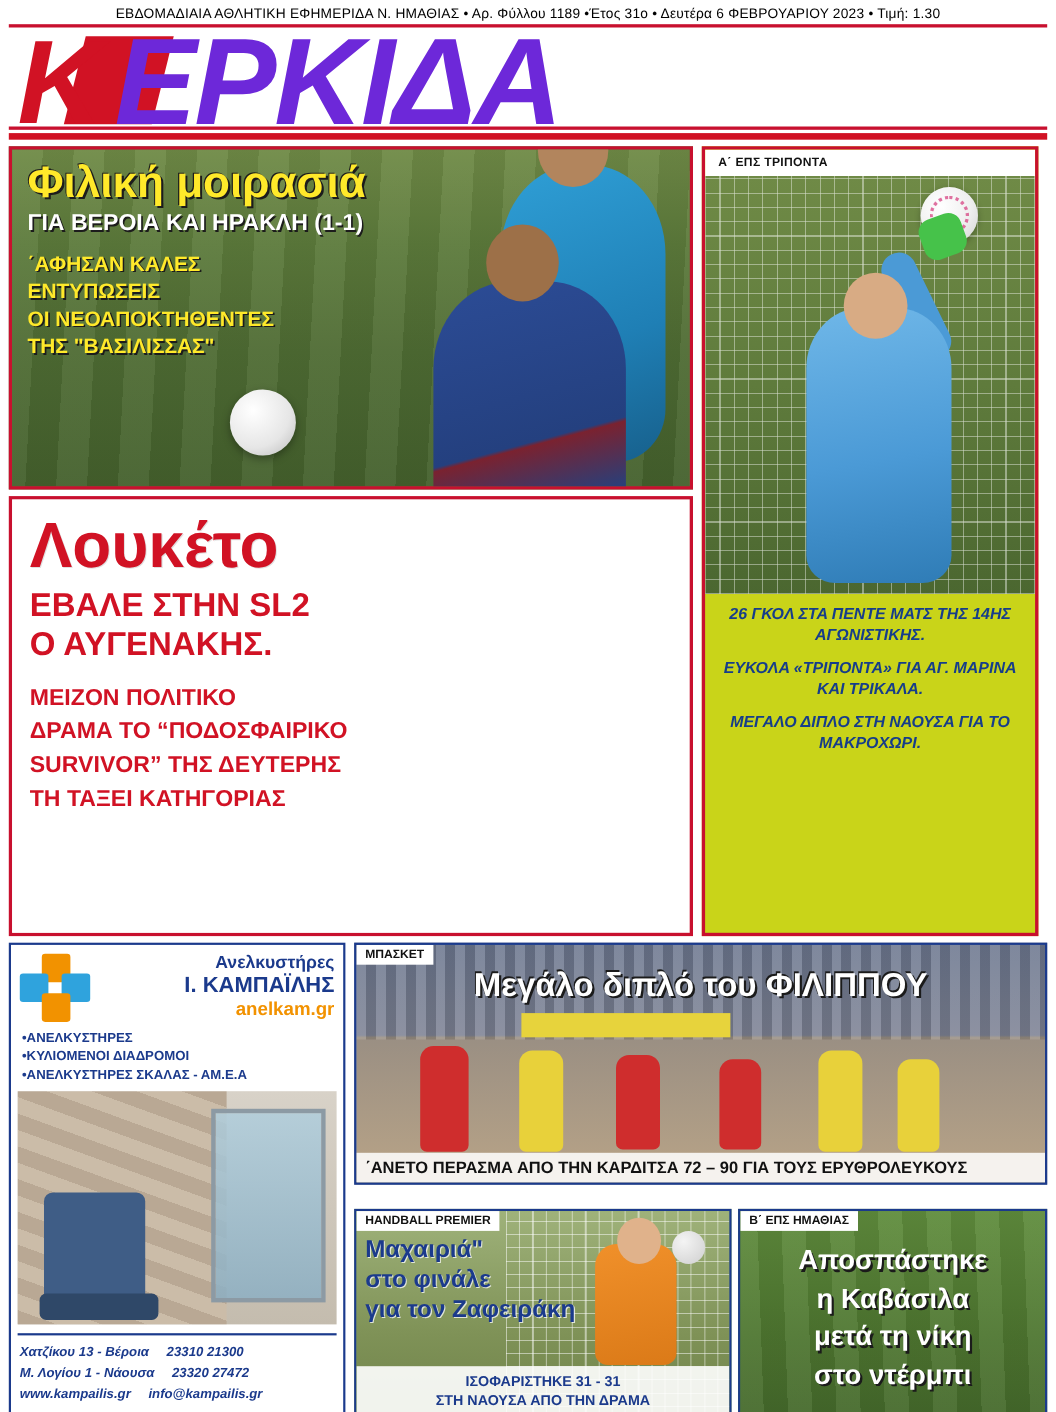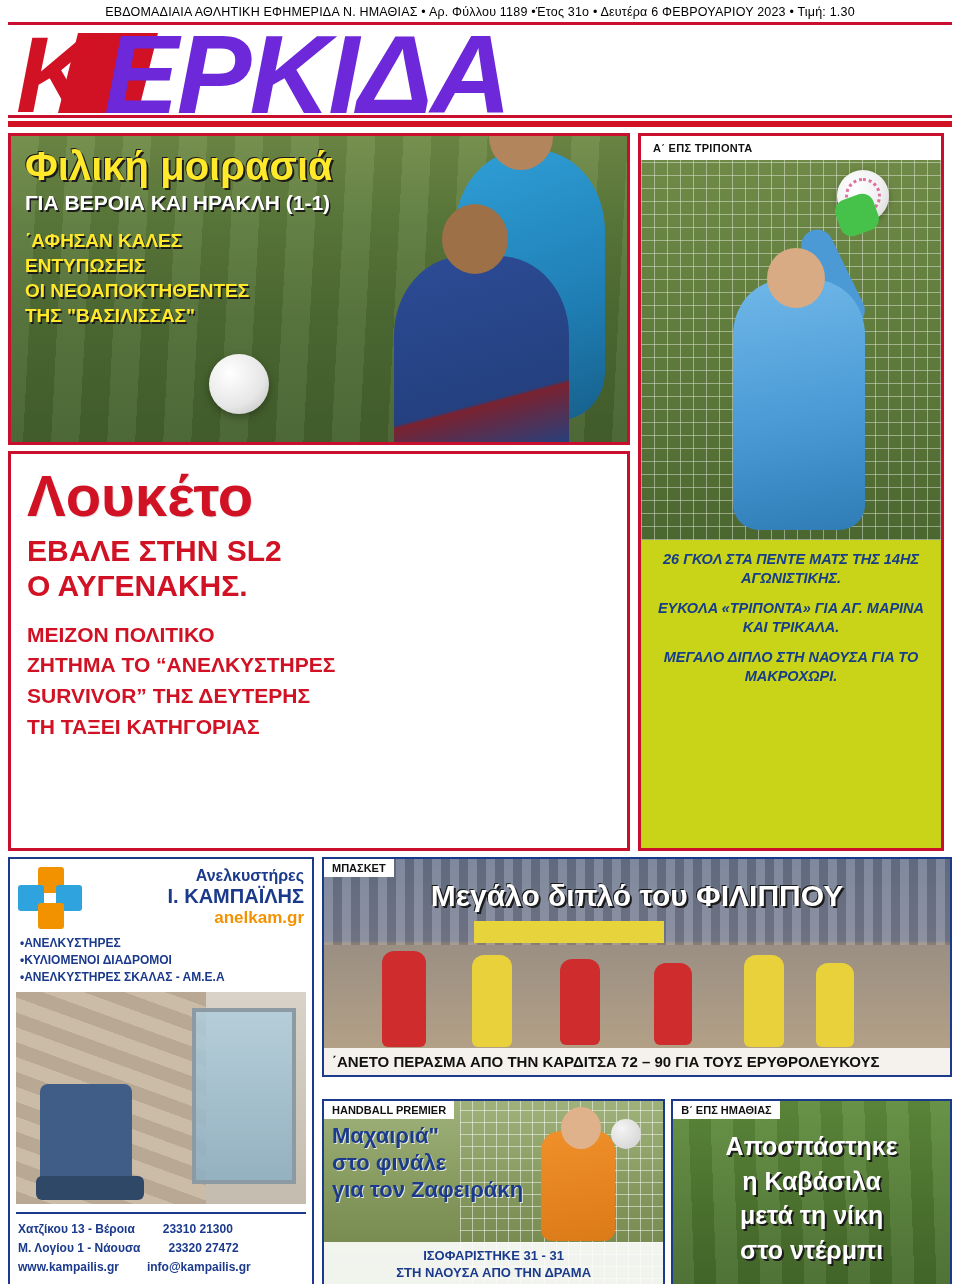--- a/index.html
+++ b/index.html
@@ -376,21 +376,21 @@
   }
   .ad-footer {
     border-top: 2px solid #1b3a8c;
     margin: 8px 6px 0 6px;
     padding: 6px 2px 0 2px;
     color: #1b3a8c;
     font-weight: bold;
     font-size: 12px;
     line-height: 1.6;
   }
-  .ad-footer .line { display: flex; gap: 28px; }
+  .ad-footer .line { display: flex; gap: 16px; font-style: italic; }
   .ad-footer .line span { white-space: nowrap; }
 
   .col-bottom-right {
     flex: 1 1 auto;
     display: flex;
     flex-direction: column;
     gap: 22px;
   }
   .basket-box {
     position: relative;
@@ -566,21 +566,21 @@
       <div class="story-lock">
         <div class="lock-overlay"></div>
         <div class="lock-text">
           <div class="lock-title">Λουκέτο</div>
           <div class="lock-sub">
             <div>ΕΒΑΛΕ ΣΤΗΝ SL2</div>
             <div>Ο ΑΥΓΕΝΑΚΗΣ.</div>
           </div>
           <div class="lock-body">
             <div>ΜΕΙΖΟΝ ΠΟΛΙΤΙΚΟ</div>
-            <div>ΖΗΤΗΜΑ ΤΟ “ΑΝΕΛΚΥΣΤΗΡΕΣ</div>
+            <div>ΔΡΑΜΑ ΤΟ “ΠΟΔΟΣΦΑΙΡΙΚΟ</div>
             <div>SURVIVOR” ΤΗΣ ΔΕΥΤΕΡΗΣ</div>
             <div>ΤΗ ΤΑΞΕΙ ΚΑΤΗΓΟΡΙΑΣ</div>
           </div>
         </div>
       </div>
 
     </div>
 
     <div class="col-right">
       <div class="kicker-bar">

